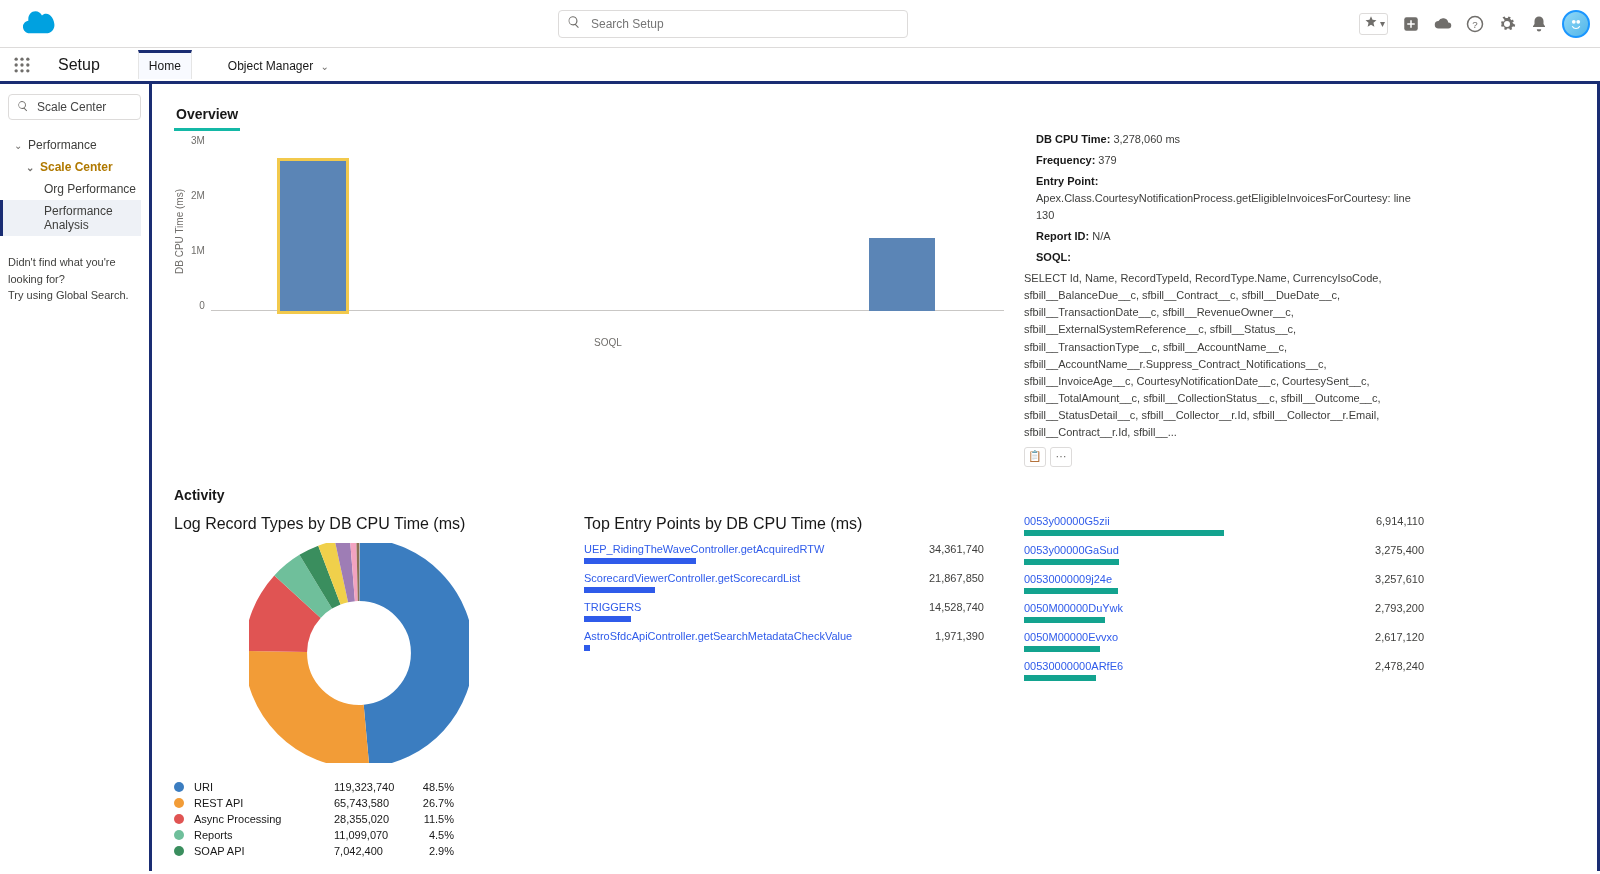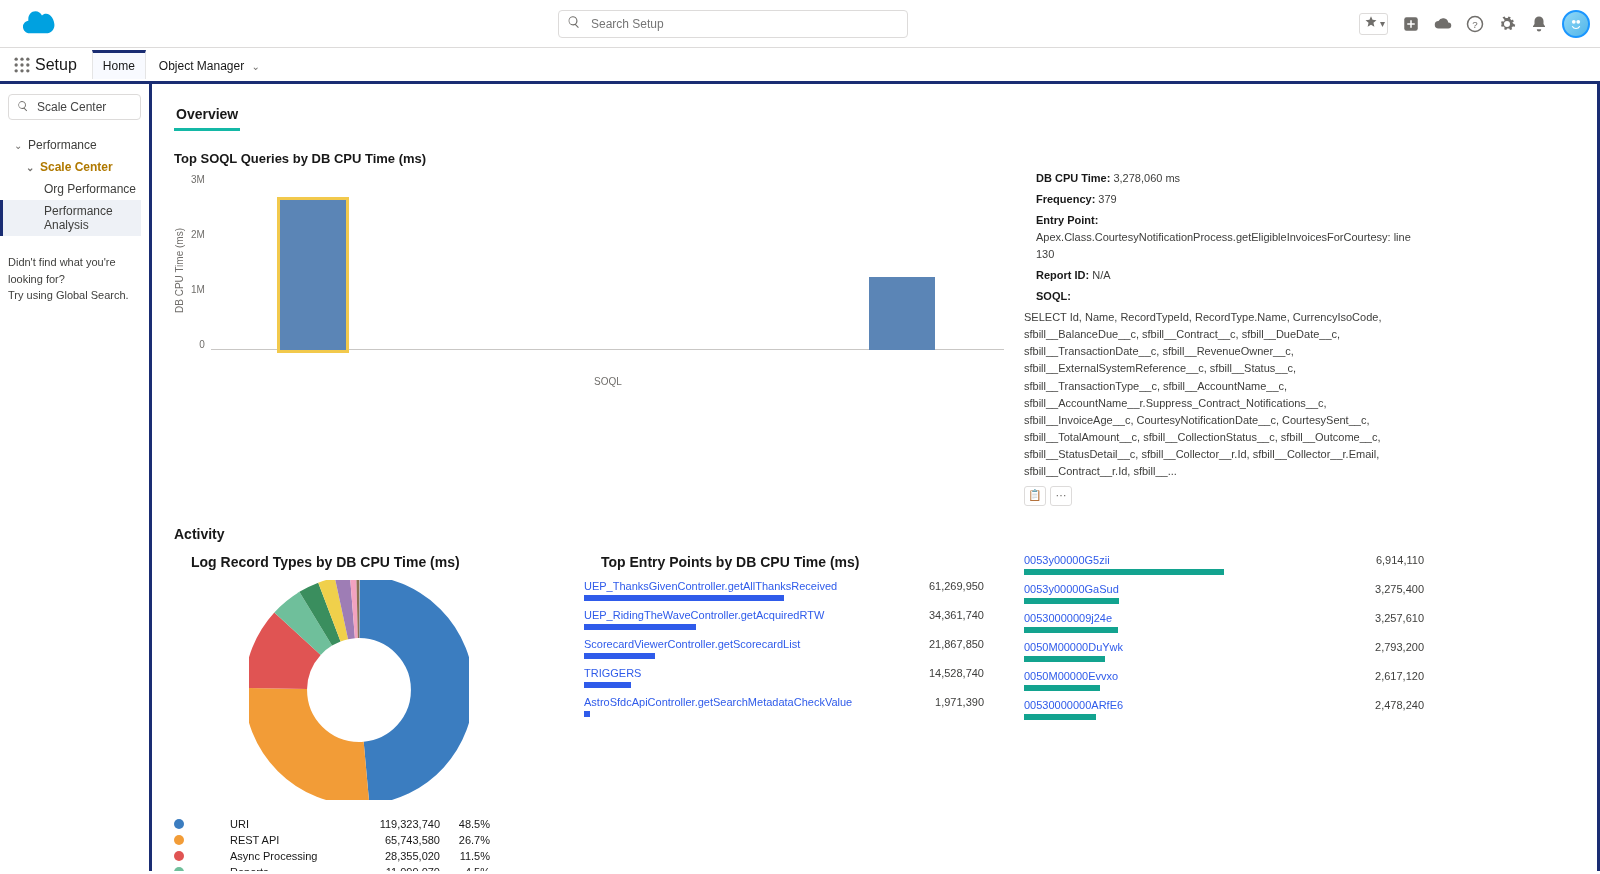--- a/index.html
+++ b/index.html
@@ -29,21 +29,21 @@
 
   .global-actions { margin-left:auto; display:flex; align-items:center; gap:14px; color:#706e6b; }
   .global-actions .icon { display:inline-flex; align-items:center; justify-content:center; cursor:pointer; }
   .global-actions svg { width:18px; height:18px; fill:#706e6b; }
   .fav-dropdown { display:flex; align-items:center; border:1px solid var(--border); border-radius:3px; height:22px; padding:0 2px 0 4px; gap:2px; }
   .fav-dropdown svg { width:14px; height:14px; }
   .avatar { width:28px; height:28px; border-radius:50%; background:linear-gradient(135deg,#91d8f7,#50b5e9); border:2px solid #1b96ff; display:flex; align-items:center; justify-content:center; }
   .avatar svg { width:18px; height:18px; fill:#fff; }
 
   
-  .context-bar { display:flex; align-items:center; height:36px; border-bottom:3px solid #1a2d73; padding:0 12px; gap:3px; background:#fff; }
+  .context-bar { display:flex; align-items:center; height:36px; border-bottom:3px solid #1a2d73; padding:0 12px; gap:26px; background:#fff; }
   .waffle { width:20px; height:20px; cursor:pointer; }
   .waffle svg { width:20px; height:20px; }
   .context-title { font-size:16px; font-weight:400; margin-right:12px; }
   .context-tab { padding:6px 10px; font-size:12px; color:#181818; cursor:pointer; border-top:3px solid transparent; }
   .context-tab.active { border-top:3px solid #1a2d73; background:#f8faff; border-left:1px solid #e5e5e5; border-right:1px solid #e5e5e5; }
   .context-tab .chev { margin-left:4px; font-size:10px; color:#706e6b; }
 
   
   .workspace { display:flex; height: calc(874px - 48px - 39px); }
   .sidebar { width:152px; border-right:3px solid #1a2d73; padding:10px 8px; background:#fff; overflow:hidden; }
@@ -84,30 +84,30 @@
   .detail-panel { width:420px; font-size:11px; line-height:1.55; color:#3e3e3c; padding-right:20px; }
   .detail-panel .line { margin-bottom:4px;margin-left:12px; }
   .detail-panel .label { font-weight:700; color:#181818; }
   .detail-panel .sql { word-break:break-word; }
   .detail-actions { margin-top:6px; display:flex; gap:4px; }
   .detail-actions .btn { width:22px; height:20px; border:1px solid var(--border); border-radius:3px; display:flex; align-items:center; justify-content:center; cursor:pointer; font-size:11px; color:#706e6b; }
 
   
   .activity-grid { display:flex; gap:40px; margin:12px 0 0 22px; }
   .log-col { width:370px; }
-  .sub-title { font-size:14px; font-weight:700; margin-bottom:10px;margin-left:17px; }
+  .sub-title { font-size:16px; font-weight:400; margin-bottom:10px; }
 
   .donut-wrap { width:220px; height:220px; margin:10px auto 16px auto; }
   .donut-wrap svg { width:220px; height:220px; }
 
   .legend { font-size:11px; }
   .legend-row { display:flex; align-items:center; padding:2px 0; gap:10px; }
   .legend-row .swatch { width:10px; height:10px; border-radius:50%; flex-shrink:0; }
-  .legend-row .name { width:130px;margin-left:36px; }
-  .legend-row .val { width:70px; text-align:right; }
+  .legend-row .name { width:130px; }
+  .legend-row .val { width:70px; }
   .legend-row .pct { width:40px; text-align:right; }
 
   .list-col { width:400px; }
   .bar-list { font-size:11px; }
   .bar-item { margin-bottom:8px; }
   .bar-item .row1 { display:flex; justify-content:space-between; gap:12px; }
   .bar-item .link { color:var(--link); text-decoration:none; word-break:break-all; cursor:pointer; }
   .bar-item .num { color:#3e3e3c; white-space:nowrap; }
   .bar-item .track { width:200px; height:6px; margin-top:3px; background:transparent; }
   .bar-item .fill { height:6px; background:#2f5bea; }
@@ -229,21 +229,20 @@
       <div>Didn't find what you're looking for?</div>
       <div>Try using Global Search.</div>
     </div>
   </div>
 
   <div class="main">
     <div class="page-tab-row">
       <div class="page-tab">Overview</div>
     </div>
 
-    <div class="section-title">Top SOQL Queries by DB CPU Time (ms)</div>
 
     <div class="row-top">
       <div>
         <div class="bar-chart-area">
           <div class="y-axis-label">DB CPU Time (ms)</div>
           <div class="y-ticks">
             <span>3M</span>
             <span>2M</span>
             <span>1M</span>
             <span>0</span>
@@ -330,29 +329,20 @@
               <span class="pct">2.9%</span>
             </div>
           </div>
       </div>
 
       <div class="list-col">
         <div class="sub-title">Top Entry Points by DB CPU Time (ms)</div>
         <div class="bar-list" id="entry-list">
             <div class="bar-item">
               <div class="row1">
-                <a class="link">UEP_ThanksGivenController.getAllThanksReceived</a>
-                <span class="num">61,269,950</span>
-              </div>
-              <div class="track">
-                <div class="fill" style="width:200px"></div>
-              </div>
-            </div>
-            <div class="bar-item">
-              <div class="row1">
                 <a class="link">UEP_RidingTheWaveController.getAcquiredRTW</a>
                 <span class="num">34,361,740</span>
               </div>
               <div class="track">
                 <div class="fill" style="width:112.16506623556899px"></div>
               </div>
             </div>
             <div class="bar-item">
               <div class="row1">
                 <a class="link">ScorecardViewerController.getScorecardList</a>

